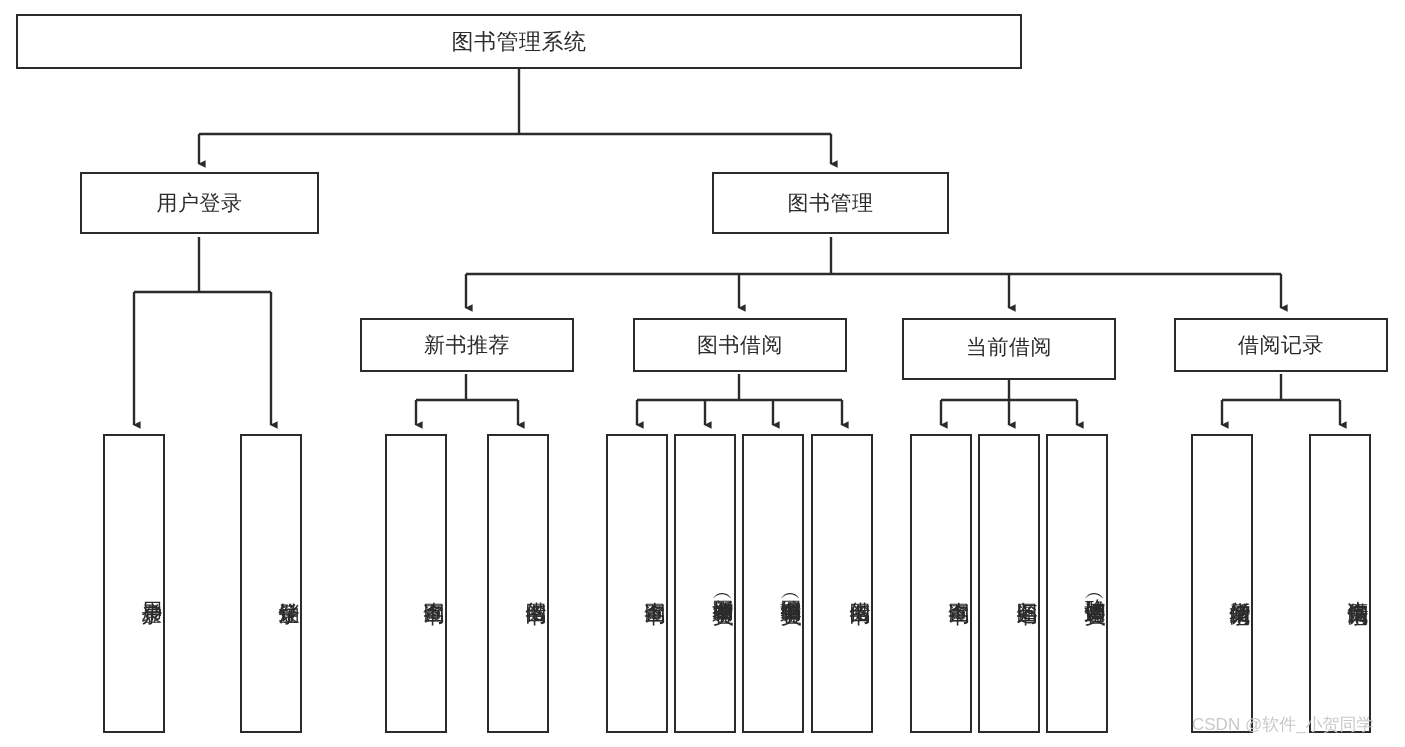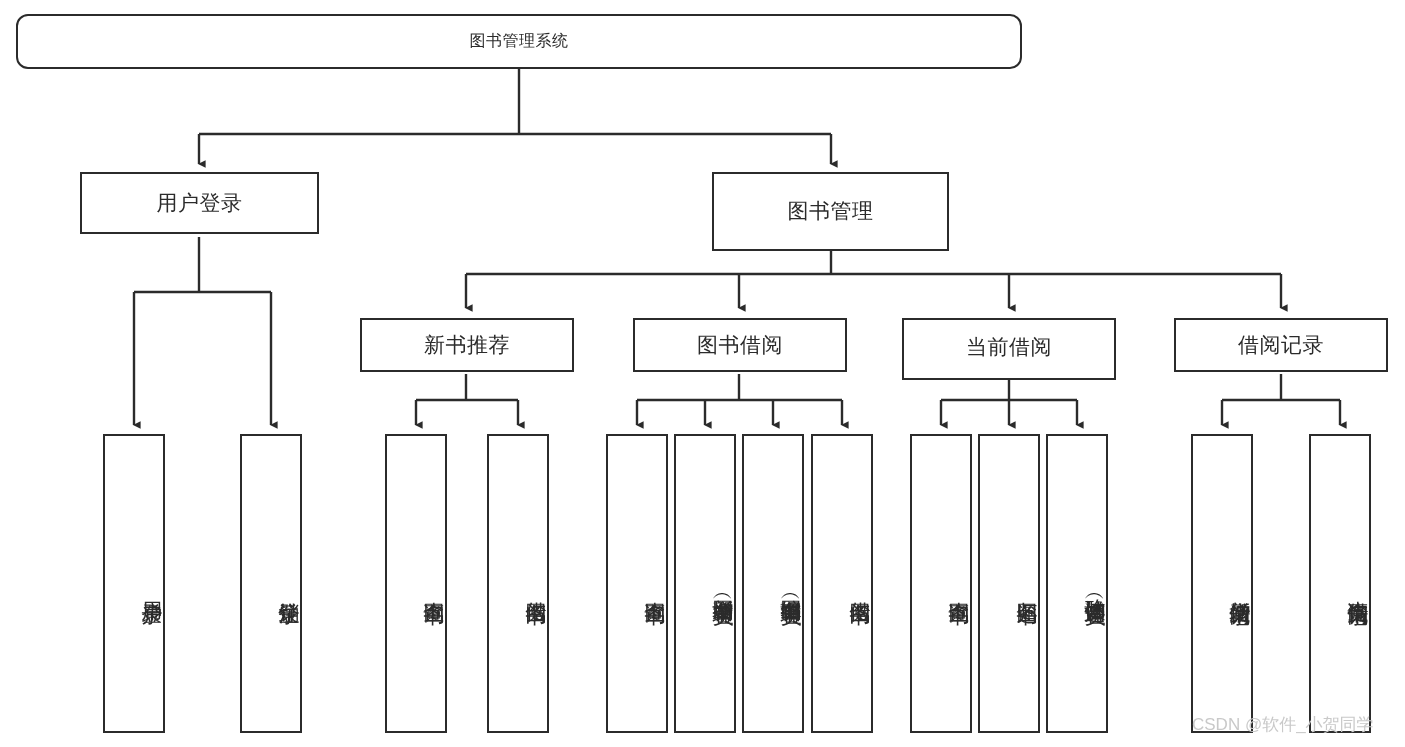--- a/index.html
+++ b/index.html
@@ -50,22 +50,21 @@
     padding-top: 6px;
     letter-spacing: 1px;
   }
   .node.vert .vtext {
     writing-mode: vertical-rl;
     text-orientation: upright;
     display: block;
     line-height: 1.06;
   }
   .node.root {
-    font-size: 16px;
-    border-radius: 12px;
+    font-size: 22px;
   }
   .watermark {
     position: absolute;
     color: #c9c9c9;
     font-size: 17px;
     white-space: nowrap;
     user-select: none;
   }
 </style>
 </head>
@@ -124,21 +123,21 @@
     </g>
   </svg>
 
   <div class="node horiz root" style="left:16px; top:14px; width:1006px; height:55px;">
     <span>图书管理系统</span>
   </div>
 
   <div class="node horiz" style="left:80px; top:172px; width:239px; height:62px;">
     <span>用户登录</span>
   </div>
-  <div class="node horiz" style="left:712px; top:172px; width:237px; height:79px;">
+  <div class="node horiz" style="left:712px; top:172px; width:237px; height:62px;">
     <span>图书管理</span>
   </div>
 
   <div class="node horiz" style="left:360px; top:318px; width:214px; height:54px;">
     <span>新书推荐</span>
   </div>
   <div class="node horiz" style="left:633px; top:318px; width:214px; height:54px;align-items:center;">
     <span>图书借阅</span>
   </div>
   <div class="node horiz" style="left:902px; top:318px; width:214px; height:62px;font-family:Liberation Mono, monospace;">

